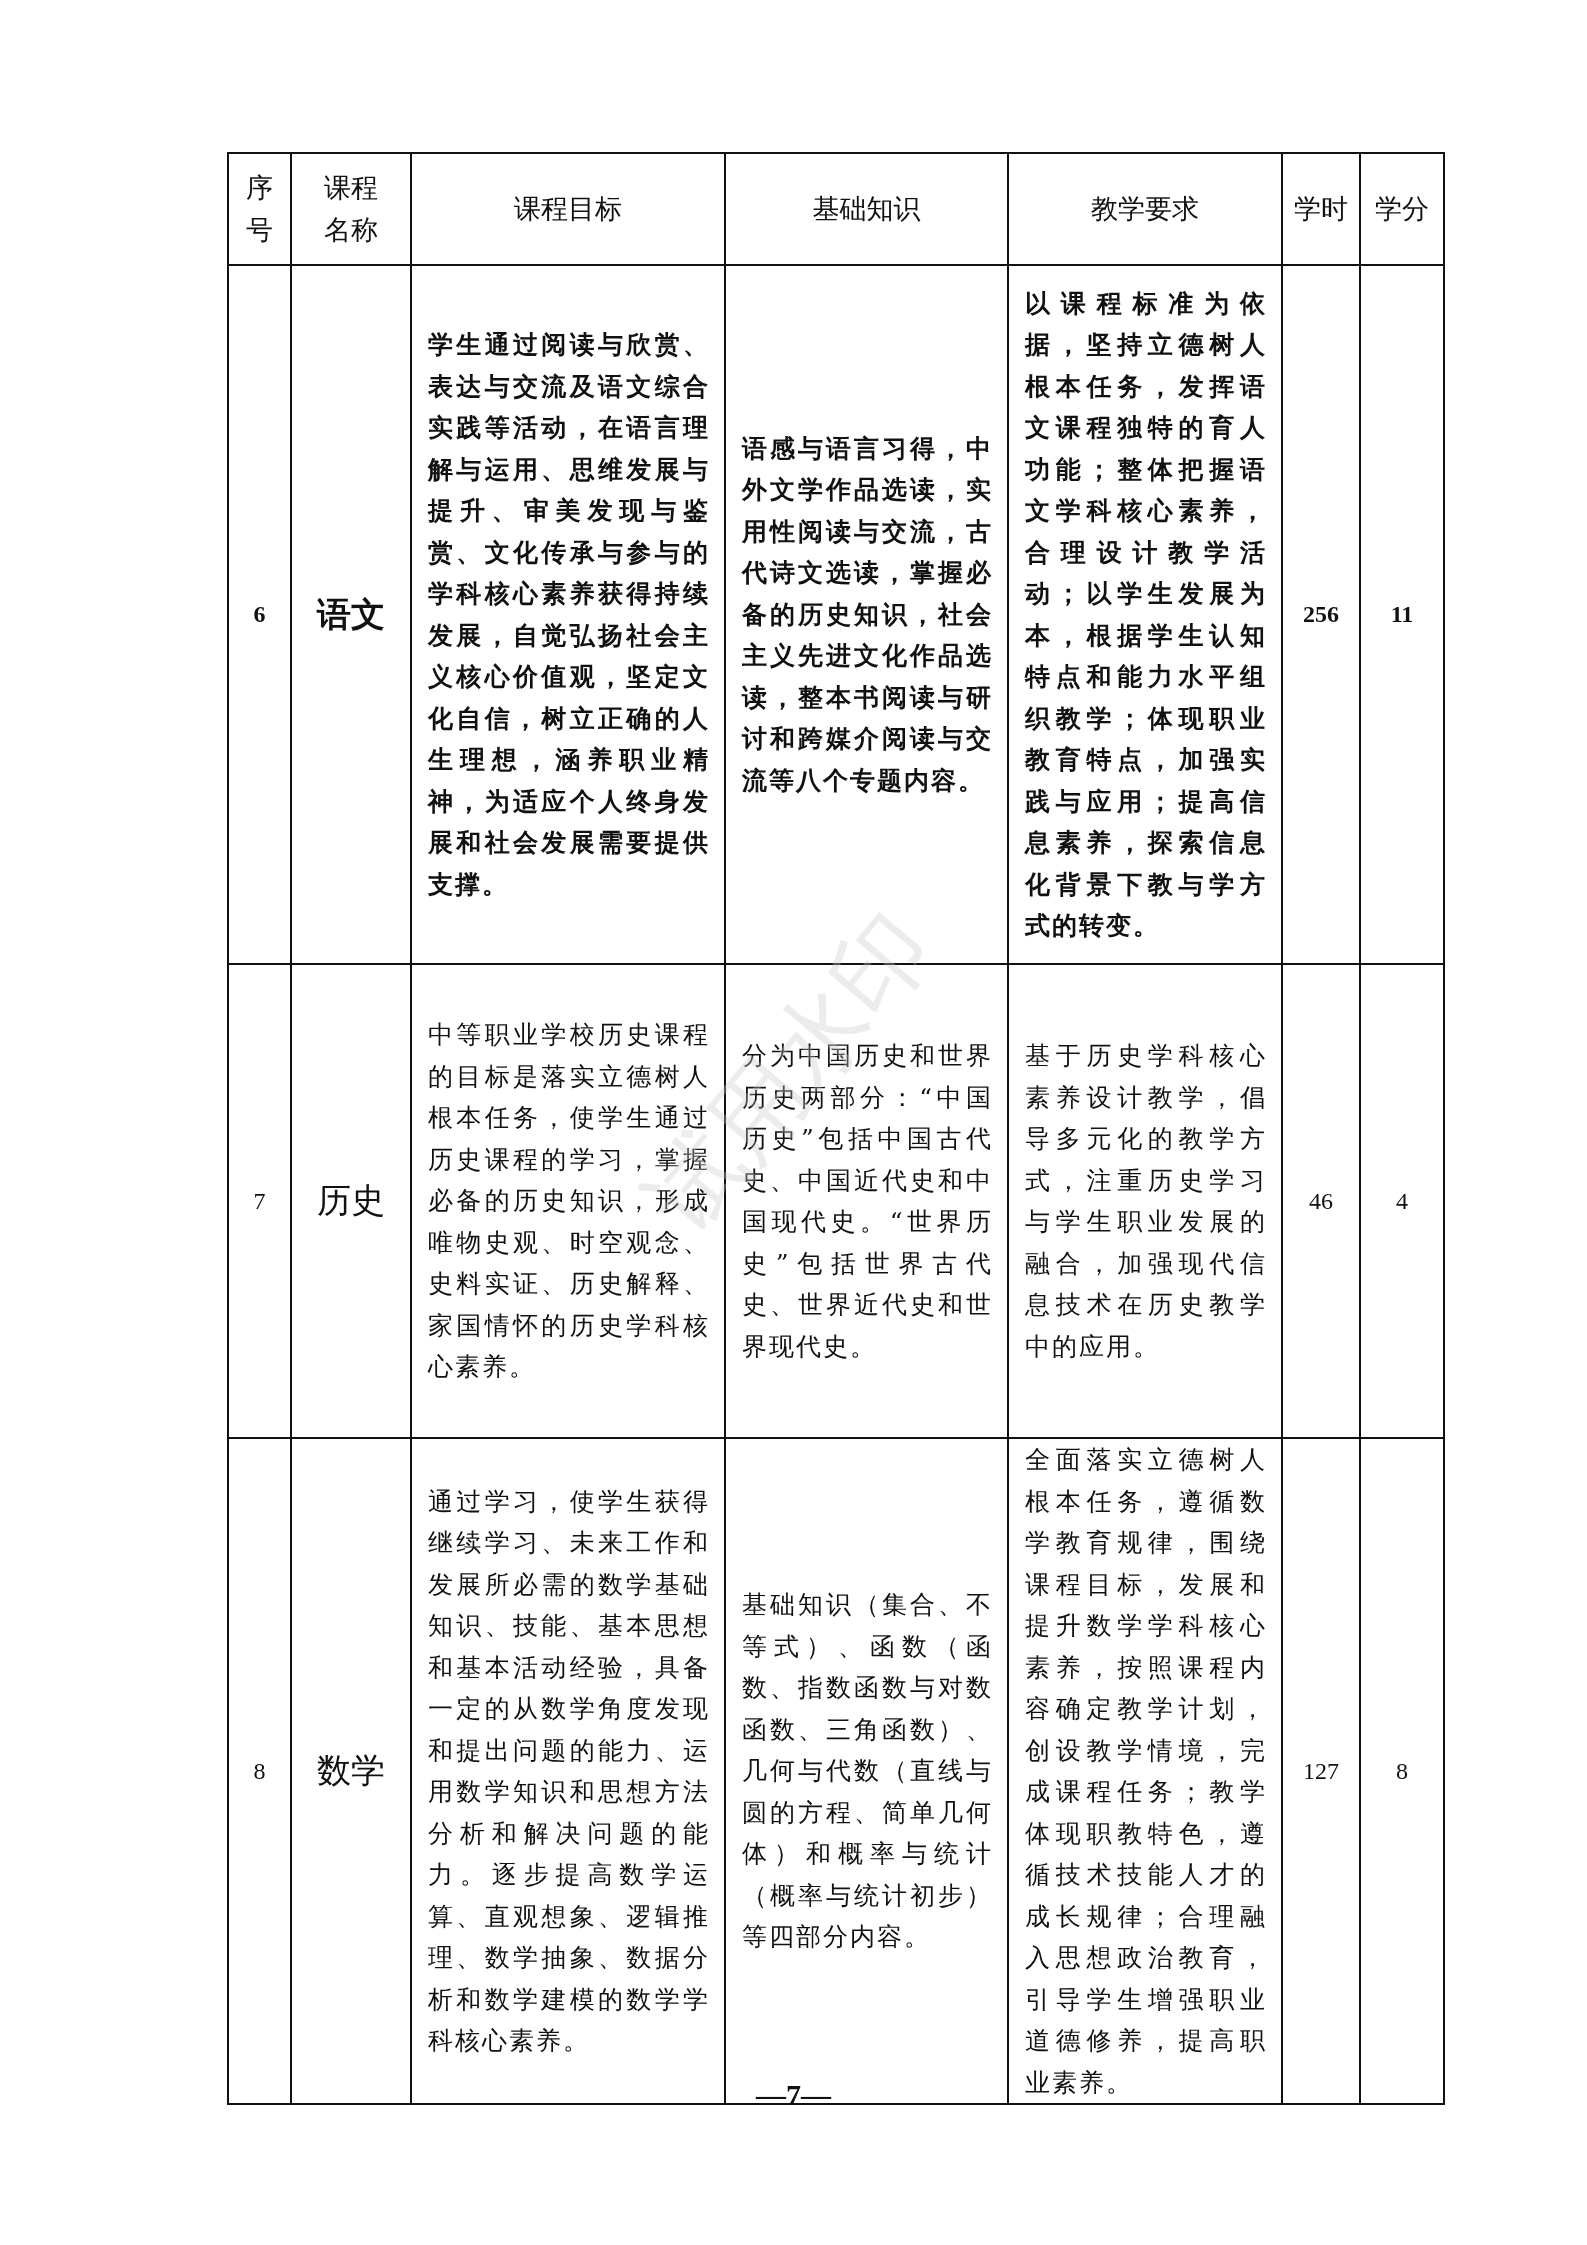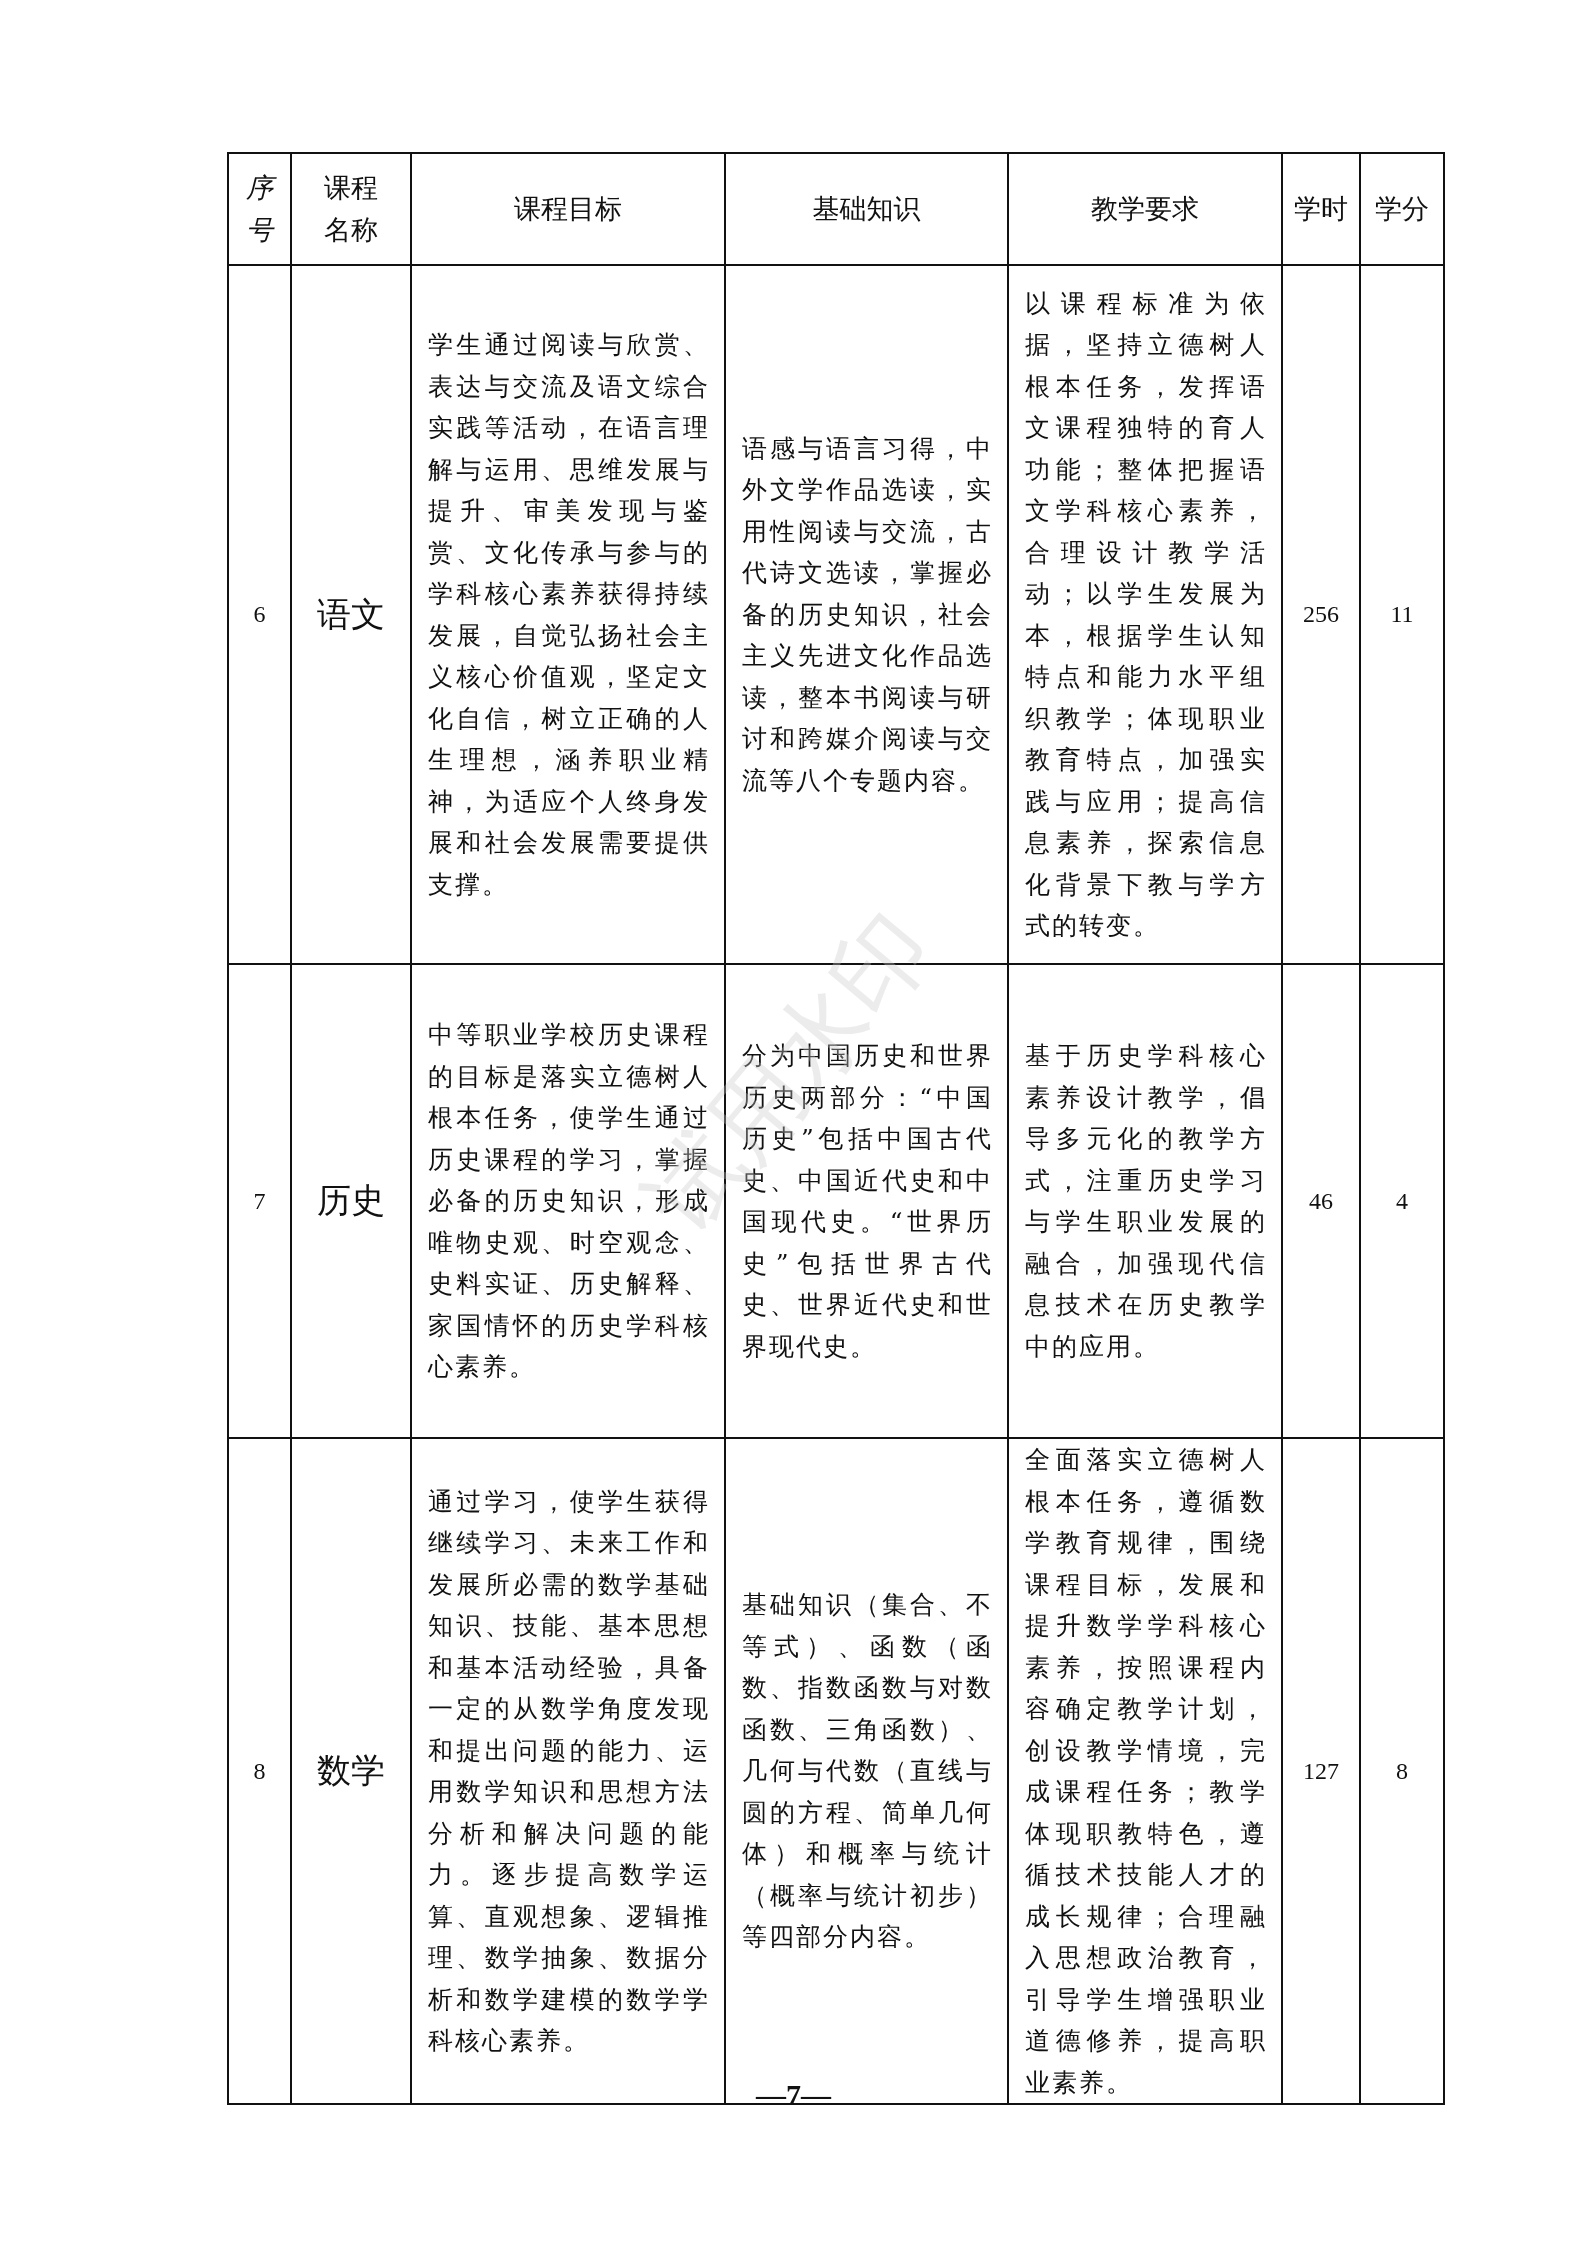--- a/index.html
+++ b/index.html
@@ -42,21 +42,21 @@
     padding: 0 14px 0 16px;
     word-break: break-all;
   }
   .cell-num {
     font-family: "Liberation Serif", "DejaVu Serif", serif;
     font-size: 24px;
   }
   .cell-name {
     font-size: 34px;
   }
-  .row-6 td { height: 697px; }
+  .row-6 td { height: 697px; font-weight: bold; }
   .row-7 td { height: 472px; }
   .row-8 td { height: 602px; }
   .page-footer {
     position: absolute; left: 0; width: 100%; top: 2078px;
     text-align: center;
     font-family: "Liberation Serif", "DejaVu Serif", serif;
     font-size: 30px; font-weight: bold;
   }
   .watermark {
     position: absolute; left: 600px; top: 1010px;
@@ -77,21 +77,21 @@
       <col class="col-name">
       <col class="col-goal">
       <col class="col-content">
       <col class="col-req">
       <col class="col-hours">
       <col class="col-credits">
   </colgroup>
   <thead>
     <tr>
       <th>
-          <div style="width:1.1em;margin:0 auto;line-height:42px;font-style:italic;">序号</div>
+          <div style="width:1.1em;margin:0 auto;line-height:42px;">序号</div>
         </th>
       <th>
           <div style="width:2.1em;margin:6px auto;line-height:42px;">课程名称</div>
         </th>
       <th>课程目标</th>
       <th>基础知识</th>
       <th>教学要求</th>
       <th>学时</th>
       <th>学分</th>
     </tr>

